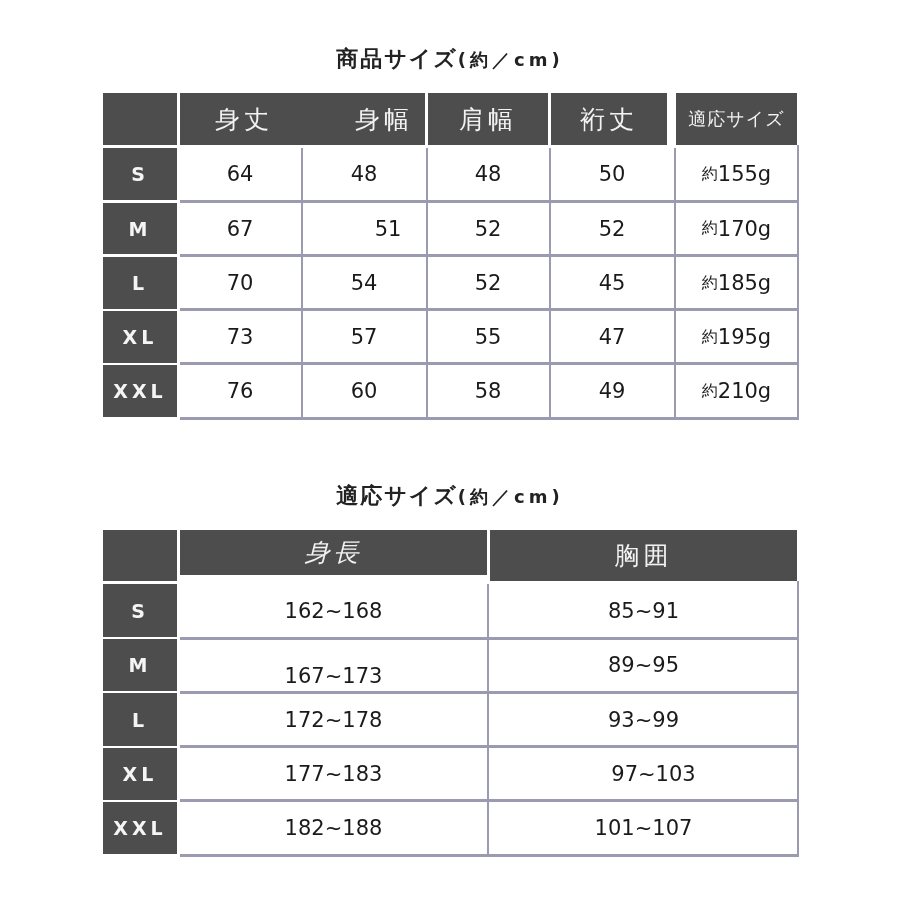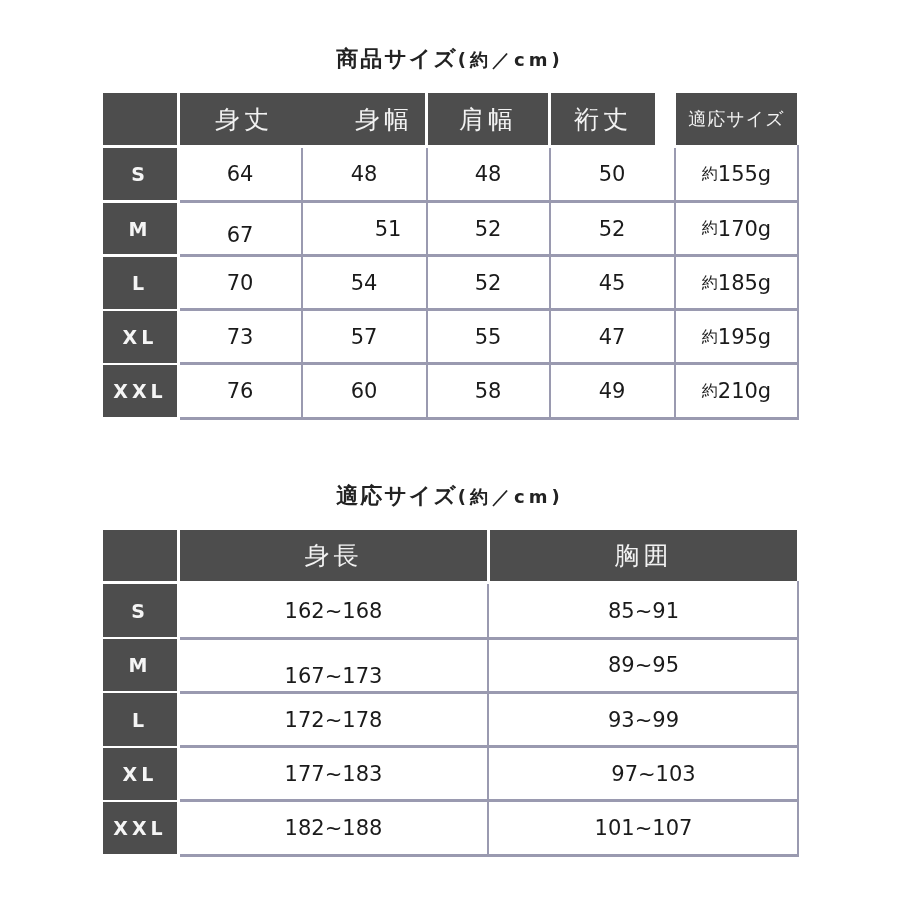--- a/index.html
+++ b/index.html
@@ -23,35 +23,35 @@
 <div class="title" style="top:44px;">
   <span>商品サイズ</span><span class="unit">(約／cm)</span>
 </div>
 
 <div>
 
   <div class="cell hdr" style="left:103px;top:93px;width:74px;height:52px;"></div>
   <div class="cell hdr" style="left:180px;top:93px;width:128px;height:52px;">身丈</div>
   <div class="cell hdr" style="left:303px;top:93px;width:122px;height:52px;padding-left:40px;">身幅</div>
   <div class="cell hdr" style="left:428px;top:93px;width:120px;height:52px;">肩幅</div>
-  <div class="cell hdr" style="left:551px;top:93px;width:104px;height:52px;">裄丈</div>
+  <div class="cell hdr" style="left:551px;top:93px;width:116px;height:52px;">裄丈</div>
   <div class="cell hdr small" style="left:676px;top:93px;width:121px;height:52px;">適応サイズ</div>
 
   <div class="cell size" style="left:103px;top:148px;width:74px;height:52px;">S</div>
   <div class="cell val" style="left:180px;top:148px;width:120px;height:52px;">64</div>
   <div class="cell val" style="left:303px;top:148px;width:122px;height:52px;">48</div>
   <div class="cell val" style="left:428px;top:148px;width:120px;height:52px;">48</div>
   <div class="cell val" style="left:551px;top:148px;width:122px;height:52px;">50</div>
   <div class="cell val" style="left:676px;top:148px;width:121px;height:52px;">
       <span class="pre">約</span>
       <span>155g</span>
     </div>
 
   <div class="cell size" style="left:103px;top:203px;width:74px;height:51px;">M</div>
-  <div class="cell val" style="left:180px;top:209px;width:120px;height:51px;">67</div>
+  <div class="cell val" style="left:180px;top:203px;width:120px;height:51px;">67</div>
   <div class="cell val" style="left:303px;top:203px;width:122px;height:51px;padding-left:48px;">51</div>
   <div class="cell val" style="left:428px;top:203px;width:120px;height:51px;">52</div>
   <div class="cell val" style="left:551px;top:203px;width:122px;height:51px;">52</div>
   <div class="cell val" style="left:676px;top:203px;width:121px;height:51px;">
       <span class="pre">約</span>
       <span>170g</span>
     </div>
 
   <div class="cell size" style="left:103px;top:257px;width:74px;height:52px;">L</div>
   <div class="cell val" style="left:180px;top:257px;width:120px;height:52px;">70</div>
@@ -94,21 +94,21 @@
   <div class="vline" style="left:674px;top:148px;height:272px;"></div>
   <div class="vline" style="left:797px;top:145px;height:275px;"></div>
 </div>
 
 <div class="title" style="top:481px;">
   <span>適応サイズ</span><span class="unit">(約／cm)</span>
 </div>
 
 <div>
   <div class="cell hdr" style="left:103px;top:530px;width:74px;height:51px;"></div>
-  <div class="cell hdr" style="left:180px;top:530px;width:307px;height:51px;">身長</div>
+  <div class="cell hdr" style="left:180px;top:530px;width:307px;height:45px;font-style:italic;">身長</div>
   <div class="cell hdr" style="left:490px;top:530px;width:307px;height:51px;">胸囲</div>
 
   <div class="cell size" style="left:103px;top:584px;width:74px;height:53px;">S</div>
   <div class="cell val" style="left:180px;top:584px;width:307px;height:53px;">162~168</div>
   <div class="cell val" style="left:490px;top:584px;width:307px;height:53px;">85~91</div>
 
   <div class="cell size" style="left:103px;top:639px;width:74px;height:52px;">M</div>
   <div class="cell val" style="left:180px;top:650px;width:307px;height:52px;">167~173</div>
   <div class="cell val" style="left:490px;top:639px;width:307px;height:52px;">89~95</div>
 

